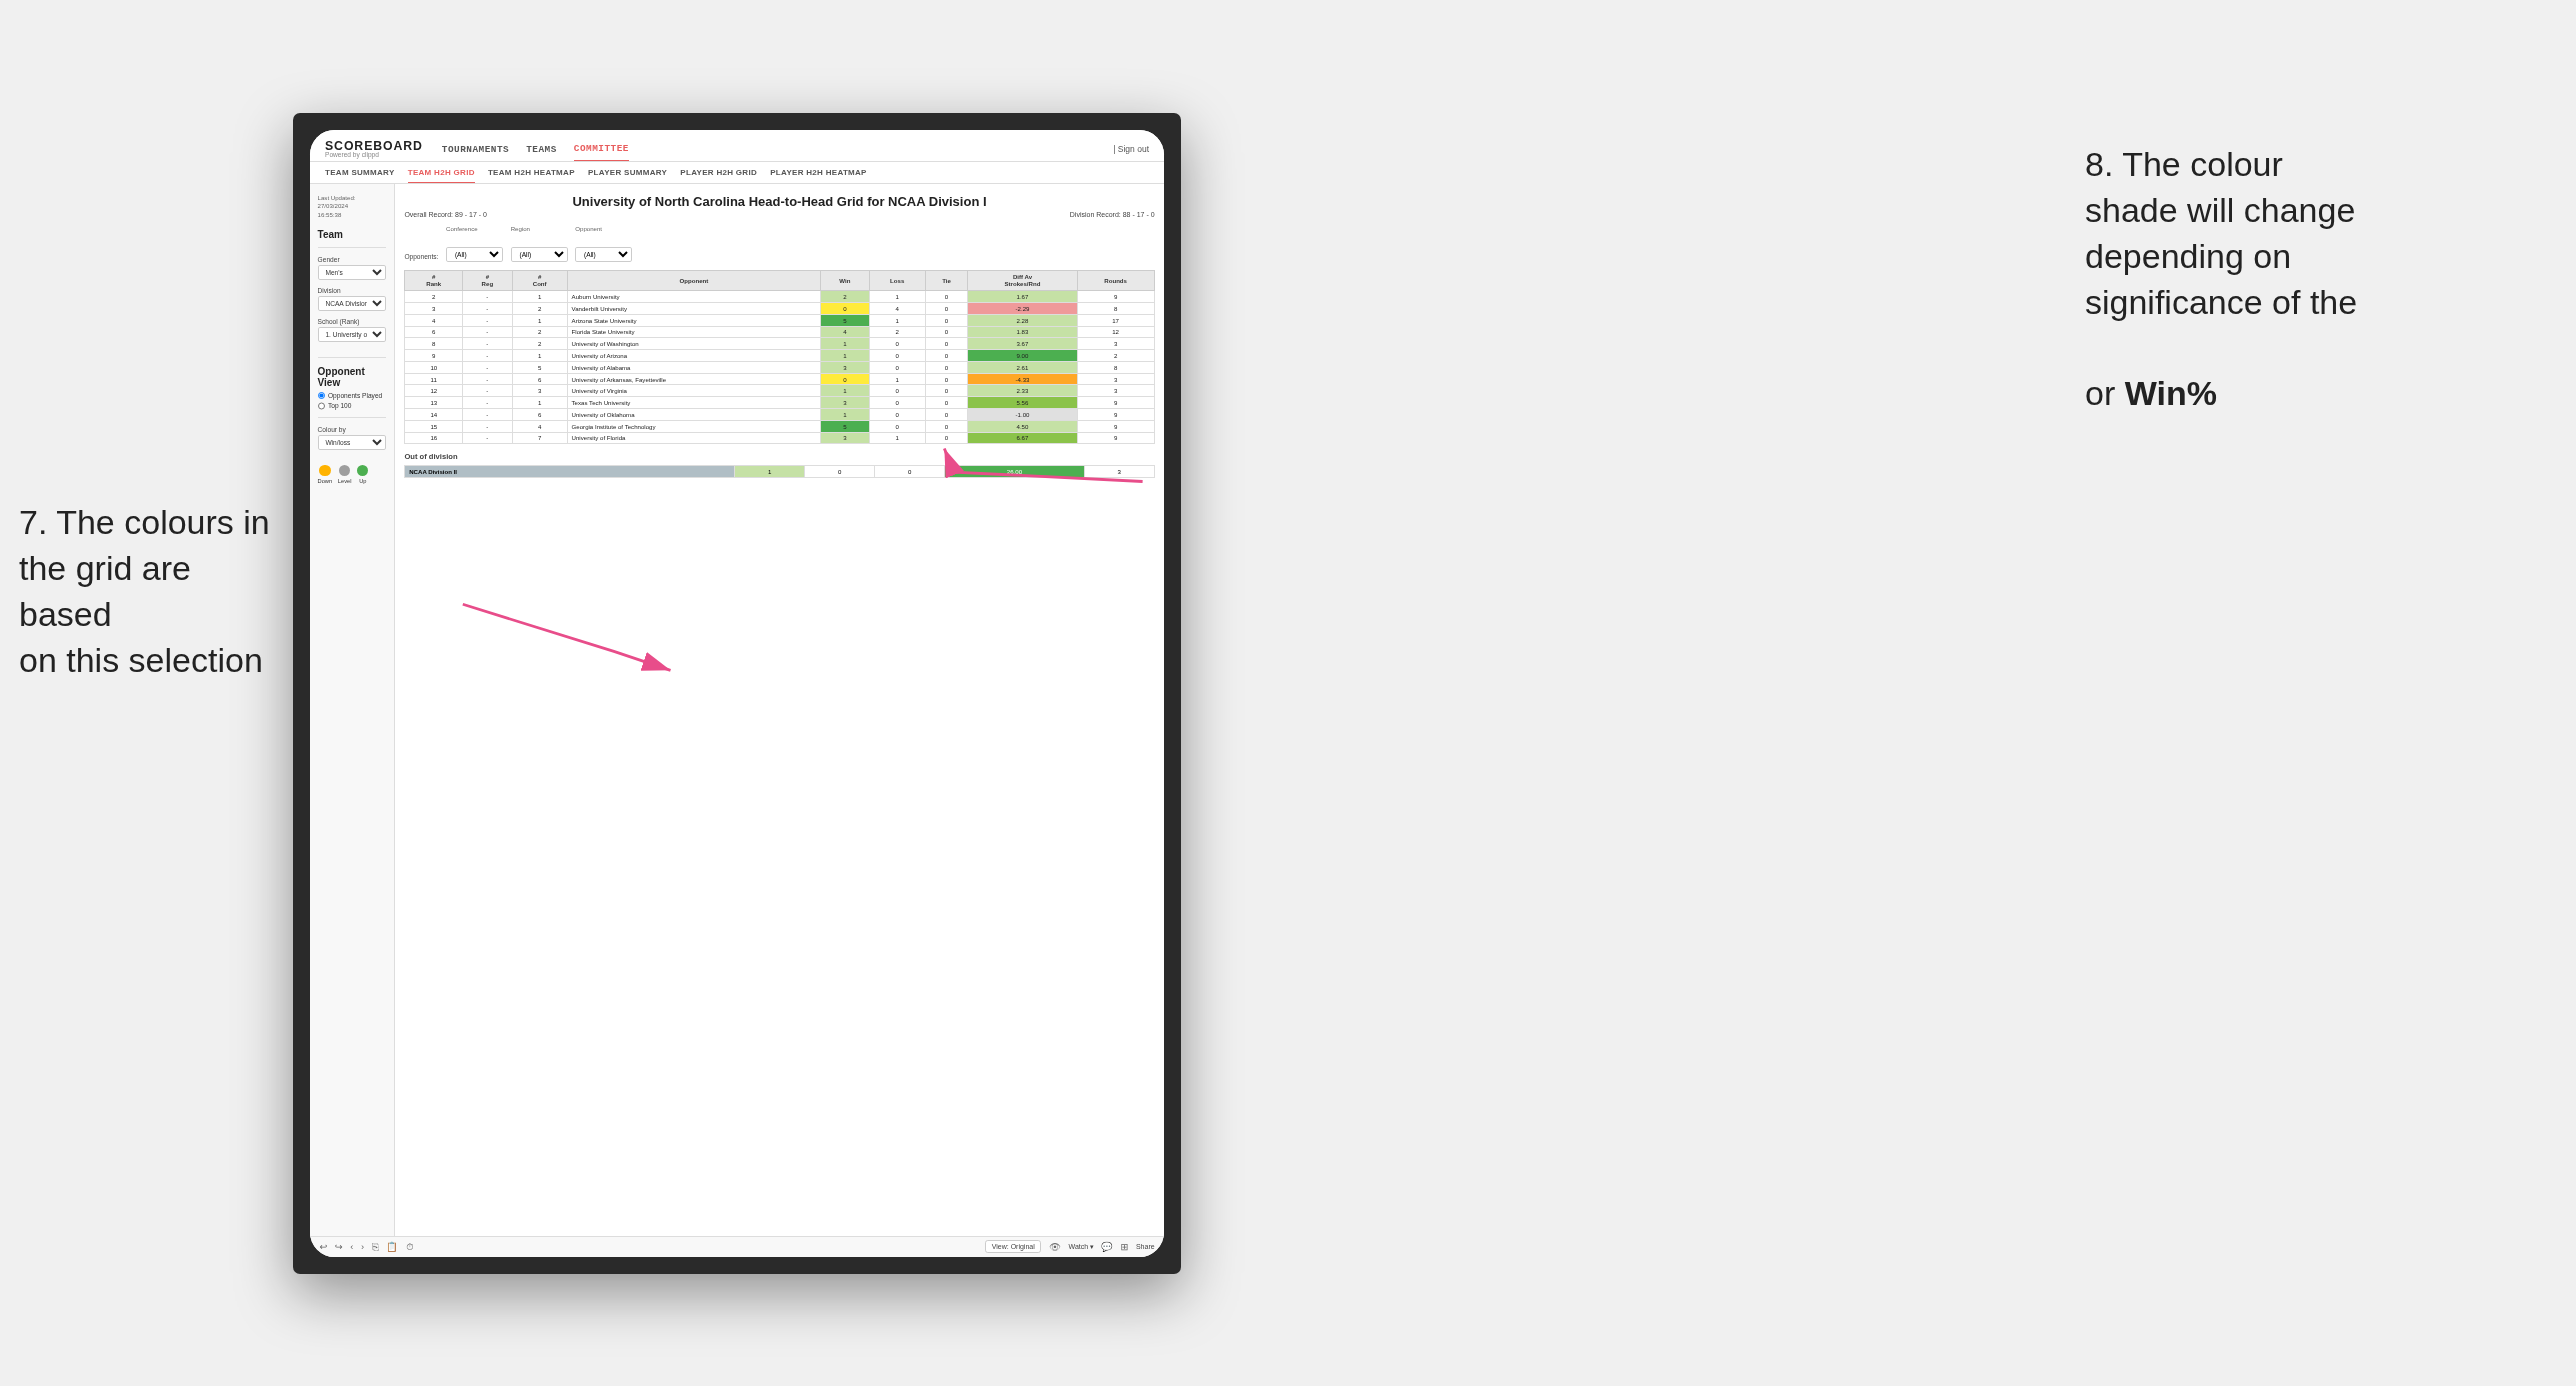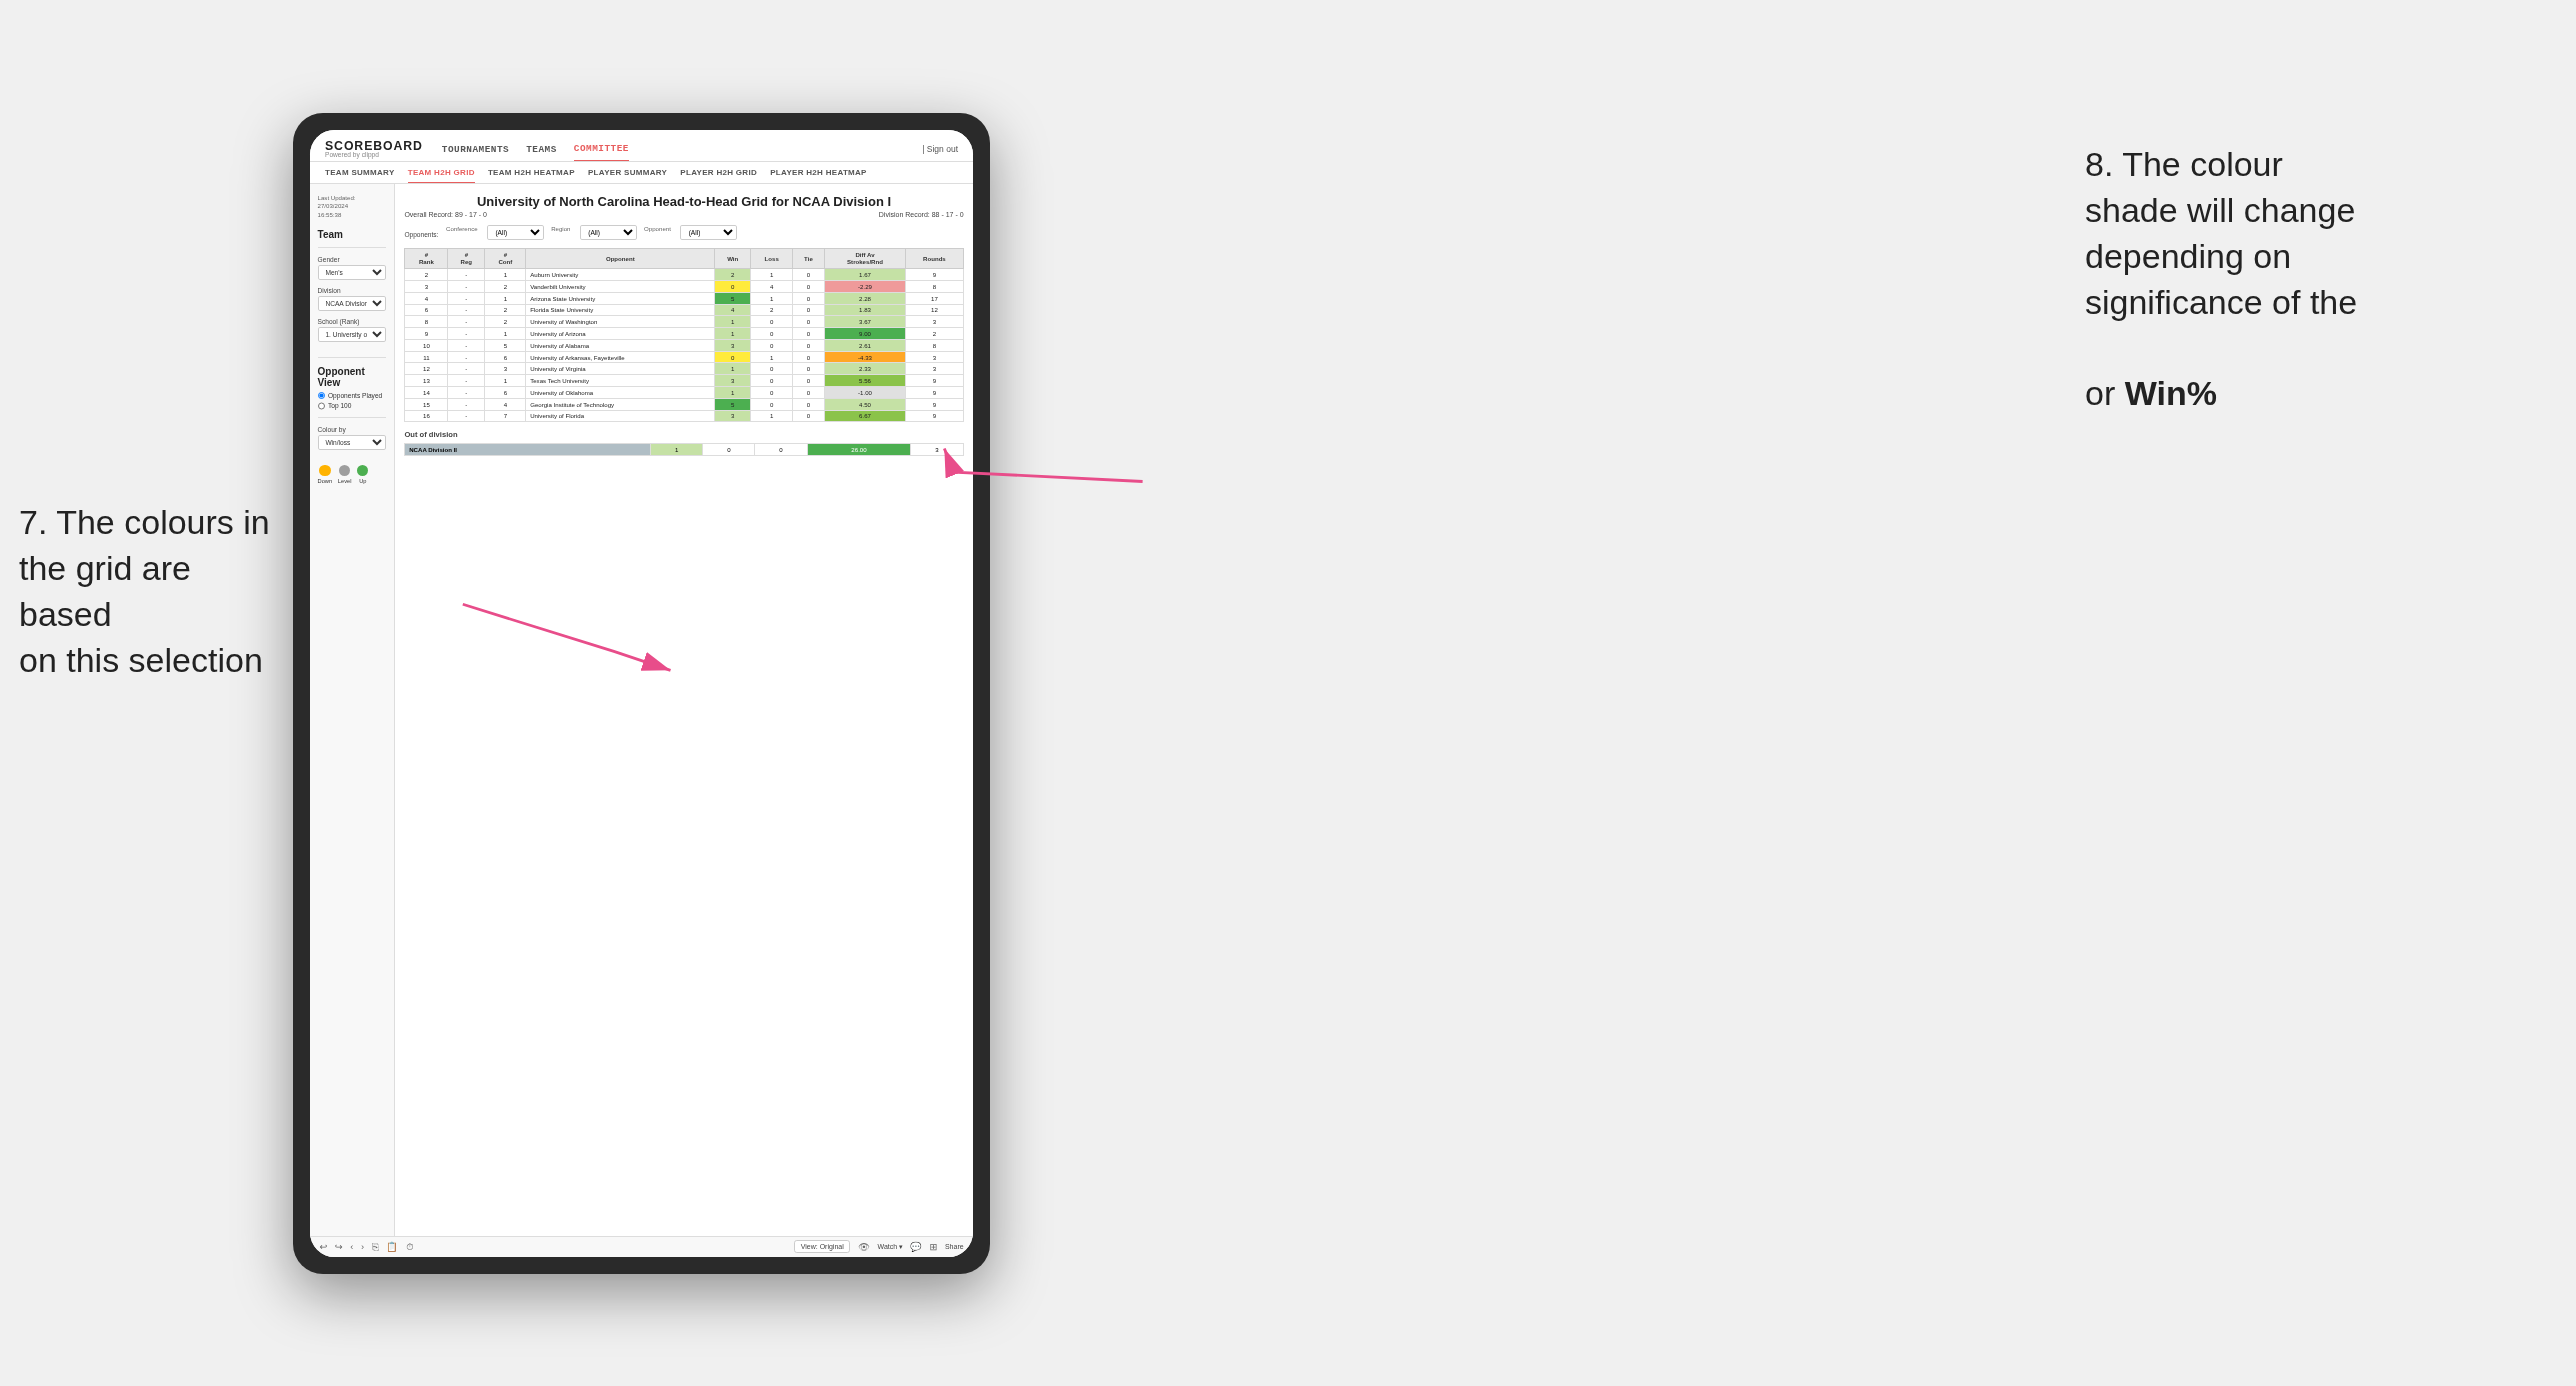--- a/index.html
+++ b/index.html
@@ -10,24 +10,24 @@
       height: 1386px;
       position: relative;
       overflow: hidden;
     }
 
     
     .tablet-frame {
       position: absolute;
       left: 293px;
       top: 113px;
-      width: 697px;
+      width: 888px;
       height: 1161px;
       background: #2a2a2a;
-      border-radius: 30px;
+      border-radius: 7px;
       box-shadow: 0 19px 57px rgba(0,0,0,0.4);
       padding: 17px;
     }
     .tablet-screen {
       width: 100%;
       height: 100%;
       background: #fff;
       border-radius: 24.6px;
       overflow: hidden;
       display: flex;
@@ -213,22 +213,22 @@
       margin-bottom: 7.6px;
     }
     .filter-row {
       display: flex;
       gap: 7.6px;
       margin-bottom: 7.6px;
       align-items: center;
     }
     .filter-group {
       display: flex;
-      flex-direction: row;
-      gap: 9px;
+      flex-direction: column;
+      gap: 15px;
     }
     .filter-label {
       font-size: 6.1px;
       color: #666;
     }
     .filter-select {
       font-size: 6.6px;
       padding: 1.9px 3.8px;
       border: 0.9px solid #ccc;
       border-radius: 1.9px;

